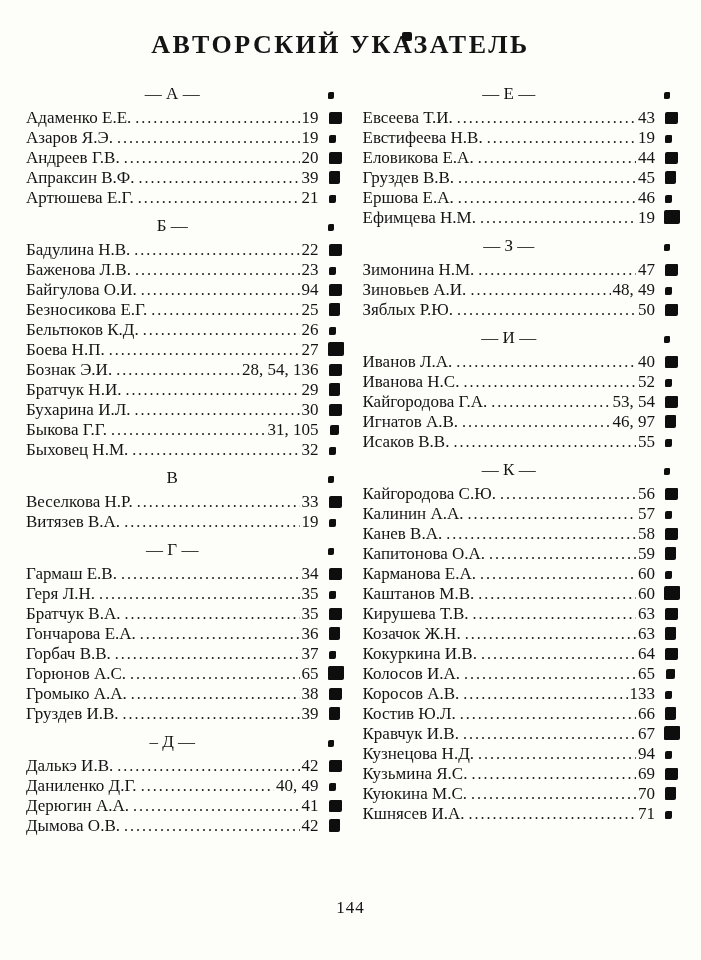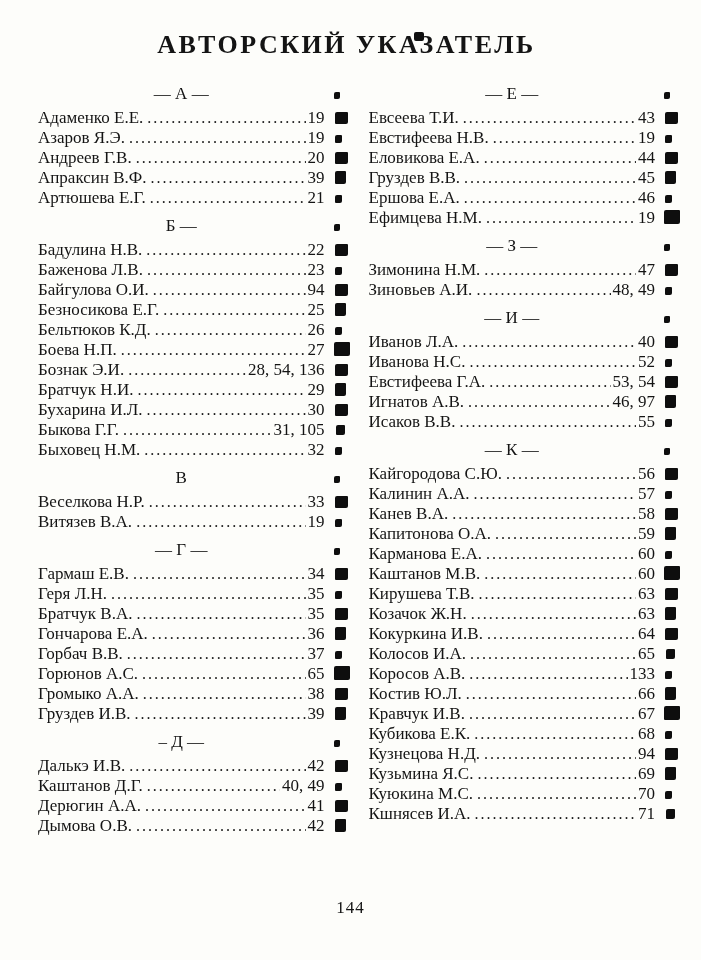--- a/index.html
+++ b/index.html
@@ -9,21 +9,21 @@
   }
   .page {
     position: relative;
     width: 701px;
     height: 960px;
     margin: 0 auto;
     background: #fdfdfa;
     color: #141414;
     font-family: "Liberation Serif", "DejaVu Serif", serif;
     box-sizing: border-box;
-    padding: 26px 46px 0 38px;
+    padding: 26px 46px 0 26px;
     overflow: hidden;
   }
   .title {
     text-align: center;
     font-size: 26px;
     font-weight: bold;
     letter-spacing: 2.5px;
     margin: 4px 0 24px 0;
     position: relative;
   }
@@ -257,21 +257,21 @@
           </div>
         </div>
         <div class="section">
           <div class="heading">– Д —</div>
           <div class="row">
             <span class="name">Далькэ И.В.</span>
             <span class="leader"></span>
             <span class="pg">42</span>
           </div>
           <div class="row">
-            <span class="name">Каштанов Д.Г.</span>
+            <span class="name">Даниленко Д.Г.</span>
             <span class="leader"></span>
             <span class="pg">40, 49</span>
           </div>
           <div class="row">
             <span class="name">Дерюгин А.А.</span>
             <span class="leader"></span>
             <span class="pg">41</span>
           </div>
           <div class="row">
             <span class="name">Дымова О.В.</span>
@@ -319,35 +319,40 @@
           <div class="row">
             <span class="name">Зимонина Н.М.</span>
             <span class="leader"></span>
             <span class="pg">47</span>
           </div>
           <div class="row">
             <span class="name">Зиновьев А.И.</span>
             <span class="leader"></span>
             <span class="pg">48, 49</span>
           </div>
+          <div class="row">
+            <span class="name">Зяблых Р.Ю.</span>
+            <span class="leader"></span>
+            <span class="pg">50</span>
+          </div>
         </div>
         <div class="section">
           <div class="heading">— И —</div>
           <div class="row">
             <span class="name">Иванов Л.А.</span>
             <span class="leader"></span>
             <span class="pg">40</span>
           </div>
           <div class="row">
             <span class="name">Иванова Н.С.</span>
             <span class="leader"></span>
             <span class="pg">52</span>
           </div>
           <div class="row">
-            <span class="name">Евстифеева Г.А.</span>
+            <span class="name">Кайгородова Г.А.</span>
             <span class="leader"></span>
             <span class="pg">53, 54</span>
           </div>
           <div class="row">
             <span class="name">Игнатов А.В.</span>
             <span class="leader"></span>
             <span class="pg">46, 97</span>
           </div>
           <div class="row">
             <span class="name">Исаков В.В.</span>
@@ -414,25 +419,20 @@
           </div>
           <div class="row">
             <span class="name">Костив Ю.Л.</span>
             <span class="leader"></span>
             <span class="pg">66</span>
           </div>
           <div class="row">
             <span class="name">Кравчук И.В.</span>
             <span class="leader"></span>
             <span class="pg">67</span>
-          </div>
-          <div class="row">
-            <span class="name">Кубикова Е.К.</span>
-            <span class="leader"></span>
-            <span class="pg">68</span>
           </div>
           <div class="row">
             <span class="name">Кузнецова Н.Д.</span>
             <span class="leader"></span>
             <span class="pg">94</span>
           </div>
           <div class="row">
             <span class="name">Кузьмина Я.С.</span>
             <span class="leader"></span>
             <span class="pg">69</span>

